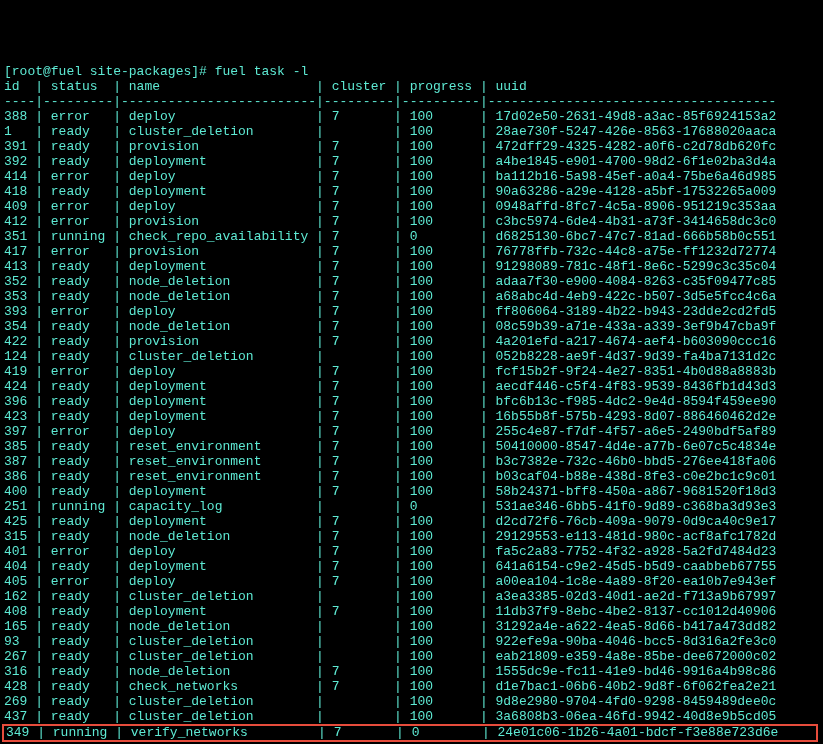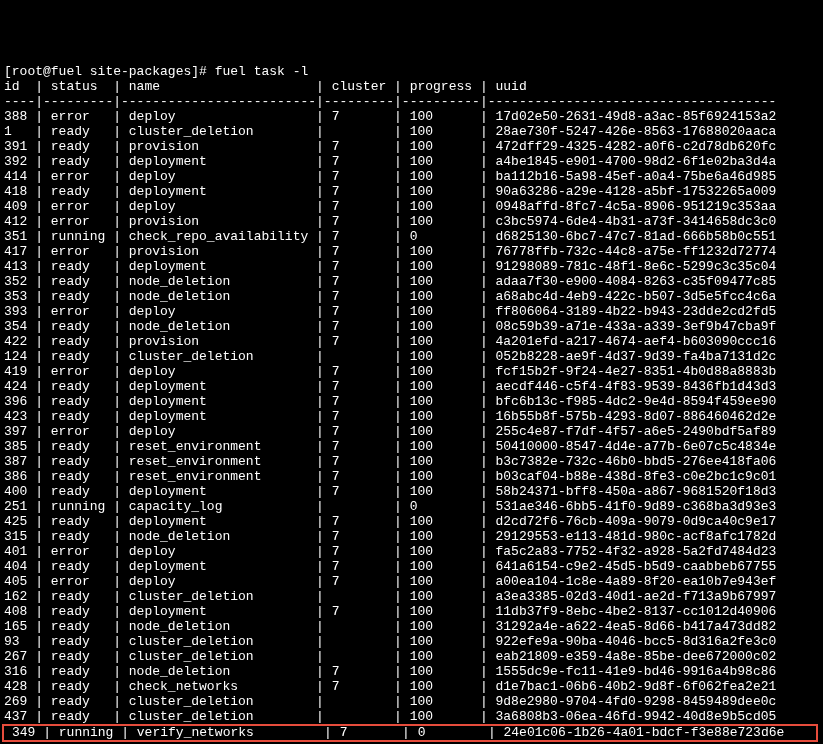--- a/index.html
+++ b/index.html
@@ -14,31 +14,31 @@
       font-size: 13px;
       line-height: 15px;
       width: 823px;
       height: 744px;
       overflow: hidden;
       padding: 4px 0 0 4px;
       white-space: pre;
     }
     .row {
       display: block;
-      color: #ffffff;
+      color: #5eead4;
     }
     .highlighted {
       border: 2px solid #e74c3c;
       display: inline-block;
       margin-left: -2px;
       padding: 0;
       line-height: 14px;
     }
     .highlighted .row {
-      padding: 0 8px;
+      padding: 0 2px;
     }
   </style>
 </head>
 <body>
 
 
 
 <div id="terminal"><div class="row">[root@fuel site-packages]# fuel task -l</div><div class="row">id  | status  | name                    | cluster | progress | uuid</div><div class="row">----|---------|-------------------------|---------|----------|-------------------------------------</div><div class="row">388 | error   | deploy                  | 7       | 100      | 17d02e50-2631-49d8-a3ac-85f6924153a2</div><div class="row">1   | ready   | cluster_deletion        |         | 100      | 28ae730f-5247-426e-8563-17688020aaca</div><div class="row">391 | ready   | provision               | 7       | 100      | 472dff29-4325-4282-a0f6-c2d78db620fc</div><div class="row">392 | ready   | deployment              | 7       | 100      | a4be1845-e901-4700-98d2-6f1e02ba3d4a</div><div class="row">414 | error   | deploy                  | 7       | 100      | ba112b16-5a98-45ef-a0a4-75be6a46d985</div><div class="row">418 | ready   | deployment              | 7       | 100      | 90a63286-a29e-4128-a5bf-17532265a009</div><div class="row">409 | error   | deploy                  | 7       | 100      | 0948affd-8fc7-4c5a-8906-951219c353aa</div><div class="row">412 | error   | provision               | 7       | 100      | c3bc5974-6de4-4b31-a73f-3414658dc3c0</div><div class="row">351 | running | check_repo_availability | 7       | 0        | d6825130-6bc7-47c7-81ad-666b58b0c551</div><div class="row">417 | error   | provision               | 7       | 100      | 76778ffb-732c-44c8-a75e-ff1232d72774</div><div class="row">413 | ready   | deployment              | 7       | 100      | 91298089-781c-48f1-8e6c-5299c3c35c04</div><div class="row">352 | ready   | node_deletion           | 7       | 100      | adaa7f30-e900-4084-8263-c35f09477c85</div><div class="row">353 | ready   | node_deletion           | 7       | 100      | a68abc4d-4eb9-422c-b507-3d5e5fcc4c6a</div><div class="row">393 | error   | deploy                  | 7       | 100      | ff806064-3189-4b22-b943-23dde2cd2fd5</div><div class="row">354 | ready   | node_deletion           | 7       | 100      | 08c59b39-a71e-433a-a339-3ef9b47cba9f</div><div class="row">422 | ready   | provision               | 7       | 100      | 4a201efd-a217-4674-aef4-b603090ccc16</div><div class="row">124 | ready   | cluster_deletion        |         | 100      | 052b8228-ae9f-4d37-9d39-fa4ba7131d2c</div><div class="row">419 | error   | deploy                  | 7       | 100      | fcf15b2f-9f24-4e27-8351-4b0d88a8883b</div><div class="row">424 | ready   | deployment              | 7       | 100      | aecdf446-c5f4-4f83-9539-8436fb1d43d3</div><div class="row">396 | ready   | deployment              | 7       | 100      | bfc6b13c-f985-4dc2-9e4d-8594f459ee90</div><div class="row">423 | ready   | deployment              | 7       | 100      | 16b55b8f-575b-4293-8d07-886460462d2e</div><div class="row">397 | error   | deploy                  | 7       | 100      | 255c4e87-f7df-4f57-a6e5-2490bdf5af89</div><div class="row">385 | ready   | reset_environment       | 7       | 100      | 50410000-8547-4d4e-a77b-6e07c5c4834e</div><div class="row">387 | ready   | reset_environment       | 7       | 100      | b3c7382e-732c-46b0-bbd5-276ee418fa06</div><div class="row">386 | ready   | reset_environment       | 7       | 100      | b03caf04-b88e-438d-8fe3-c0e2bc1c9c01</div><div class="row">400 | ready   | deployment              | 7       | 100      | 58b24371-bff8-450a-a867-9681520f18d3</div><div class="row">251 | running | capacity_log            |         | 0        | 531ae346-6bb5-41f0-9d89-c368ba3d93e3</div><div class="row">425 | ready   | deployment              | 7       | 100      | d2cd72f6-76cb-409a-9079-0d9ca40c9e17</div><div class="row">315 | ready   | node_deletion           | 7       | 100      | 29129553-e113-481d-980c-acf8afc1782d</div><div class="row">401 | error   | deploy                  | 7       | 100      | fa5c2a83-7752-4f32-a928-5a2fd7484d23</div><div class="row">404 | ready   | deployment              | 7       | 100      | 641a6154-c9e2-45d5-b5d9-caabbeb67755</div><div class="row">405 | error   | deploy                  | 7       | 100      | a00ea104-1c8e-4a89-8f20-ea10b7e943ef</div><div class="row">162 | ready   | cluster_deletion        |         | 100      | a3ea3385-02d3-40d1-ae2d-f713a9b67997</div><div class="row">408 | ready   | deployment              | 7       | 100      | 11db37f9-8ebc-4be2-8137-cc1012d40906</div><div class="row">165 | ready   | node_deletion           |         | 100      | 31292a4e-a622-4ea5-8d66-b417a473dd82</div><div class="row">93  | ready   | cluster_deletion        |         | 100      | 922efe9a-90ba-4046-bcc5-8d316a2fe3c0</div><div class="row">267 | ready   | cluster_deletion        |         | 100      | eab21809-e359-4a8e-85be-dee672000c02</div><div class="row">316 | ready   | node_deletion           | 7       | 100      | 1555dc9e-fc11-41e9-bd46-9916a4b98c86</div><div class="row">428 | ready   | check_networks          | 7       | 100      | d1e7bac1-06b6-40b2-9d8f-6f062fea2e21</div><div class="row">269 | ready   | cluster_deletion        |         | 100      | 9d8e2980-9704-4fd0-9298-8459489dee0c</div><div class="row">437 | ready   | cluster_deletion        |         | 100      | 3a6808b3-06ea-46fd-9942-40d8e9b5cd05</div><div class="highlighted" style="display: block; margin-left: -2px; margin-right: 0px; width: 816px;"><div class="row">349 | running | verify_networks         | 7       | 0        | 24e01c06-1b26-4a01-bdcf-f3e88e723d6e</div></div>
 </div>
 

